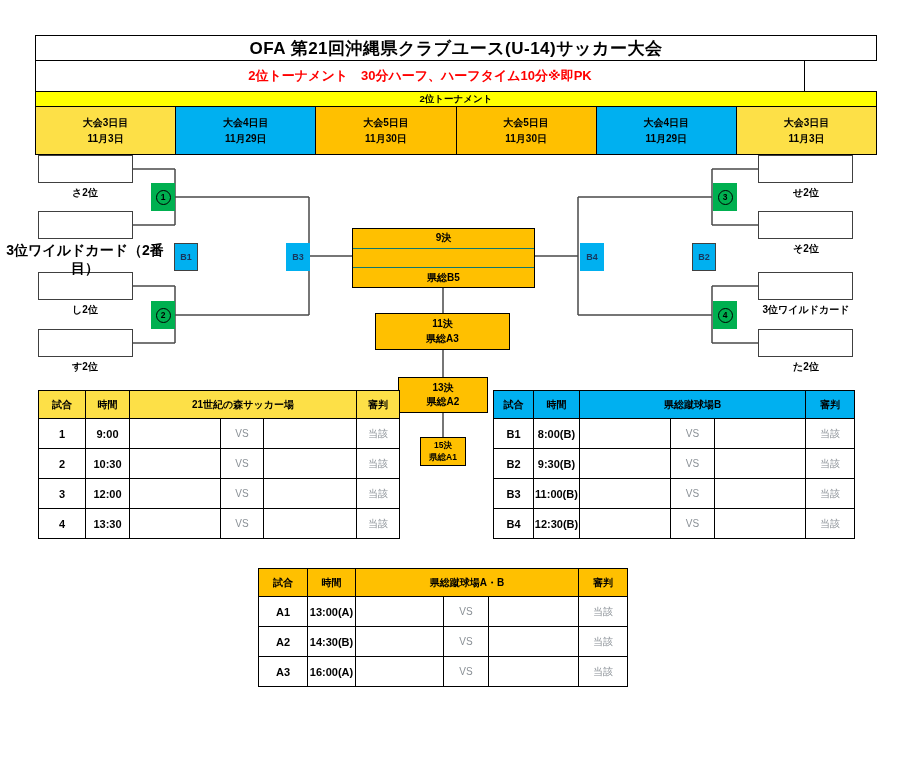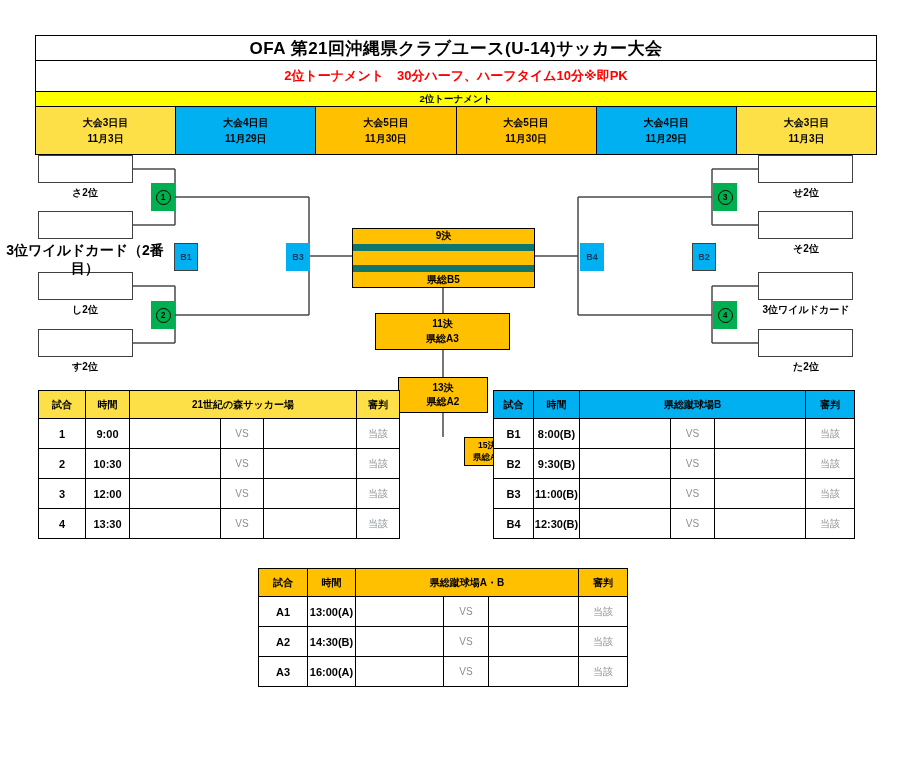--- a/index.html
+++ b/index.html
@@ -3,21 +3,21 @@
 <meta charset="utf-8">
 <style>
   html,body{margin:0;padding:0;background:#fff;}
   body{font-family:"Liberation Sans","DejaVu Sans",sans-serif;color:#000;}
   #page{position:relative;width:912px;height:763px;background:#fff;overflow:hidden;}
 
   
   .title-box{position:absolute;left:35px;top:35px;width:842px;height:26px;
     border:1.5px solid #000;box-sizing:border-box;display:flex;align-items:center;justify-content:center;
     font-size:17px;font-weight:bold;letter-spacing:.5px;}
-  .subtitle-box{position:absolute;left:35px;top:60px;width:842px;height:32px;
+  .subtitle-box{position:absolute;left:35px;top:60px;width:770px;height:32px;
     border:1.5px solid #000;box-sizing:border-box;display:flex;align-items:center;justify-content:center;}
   .subtitle-box span{color:#FF0000;font-weight:bold;font-size:13px;}
   .yellow-band{position:absolute;left:35px;top:91px;width:842px;height:16px;background:#FFFF00;
     border:1px solid #000;box-sizing:border-box;display:flex;align-items:center;justify-content:center;
     font-size:9.5px;font-weight:bold;}
   .date-row{position:absolute;left:35px;top:106px;width:842px;height:49px;display:flex;}
   .date-cell{flex:1;border:1px solid #000;box-sizing:border-box;margin-left:-1px;
     display:flex;flex-direction:column;align-items:center;justify-content:center;
     font-size:10px;font-weight:bold;line-height:1.55;}
   .date-cell:first-child{margin-left:0;}
@@ -32,27 +32,27 @@
   .slot-label.sm{font-size:14px;}
   .match-badge{position:absolute;width:24px;height:28px;background:#00B050;
     display:flex;align-items:center;justify-content:center;}
   .circ{width:13px;height:13px;border:1px solid #000;border-radius:50%;
     display:flex;align-items:center;justify-content:center;font-size:8.5px;font-weight:bold;line-height:1;}
   .pitch-tag{position:absolute;width:24px;height:28px;background:#00B0F0;box-sizing:border-box;
     display:flex;align-items:center;justify-content:center;font-size:9px;font-weight:bold;color:#17375E;}
   .bordered{border:1px solid #404040;}
   .center-box{position:absolute;left:352px;top:228px;width:183px;height:60px;background:#FFC000;
     border:1.5px solid #000;box-sizing:border-box;display:flex;flex-direction:column;}
-  .cb-row{flex:1;border-bottom:7px solid #0f766e;display:flex;align-items:center;justify-content:center;
+  .cb-row{flex:1;border-bottom:1px solid #0f766e;display:flex;align-items:center;justify-content:center;
     font-size:10px;font-weight:bold;}
   .cb-row:last-child{border-bottom:none;}
   .mini-box{position:absolute;background:#FFC000;border:1.5px solid #000;box-sizing:border-box;
     display:flex;flex-direction:column;align-items:center;justify-content:center;
     font-size:10px;font-weight:bold;line-height:1.45;}
-  .mini-box.tiny{font-size:8.5px;line-height:1.4;margin-left:44px;}
+  .mini-box.tiny{font-size:8.5px;line-height:1.4;}
 
   
   table.sched{position:absolute;border-collapse:collapse;table-layout:fixed;background:#fff;
     border:1.5px solid #000;}
   table.sched th,table.sched td{border:1px solid #000;text-align:center;vertical-align:middle;
     padding:0;overflow:hidden;white-space:nowrap;}
   table.sched th{height:27px;font-size:10px;font-weight:bold;color:#000;}
   table.sched td{height:29px;}
   td.no,td.time{font-size:11px;font-weight:bold;}
   td.vs,td.ref{font-size:10px;color:#8a9096;}

